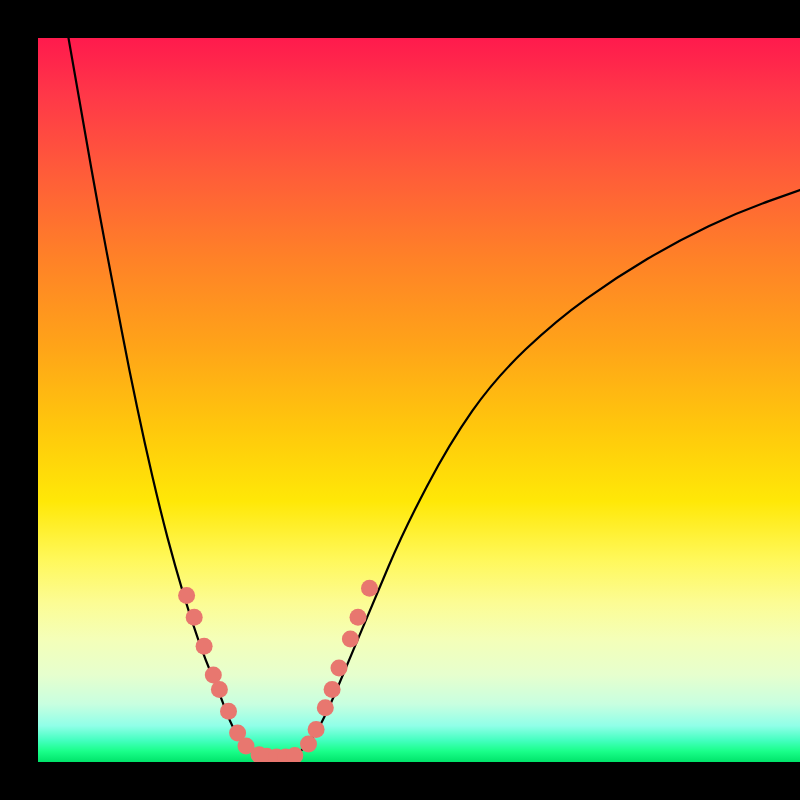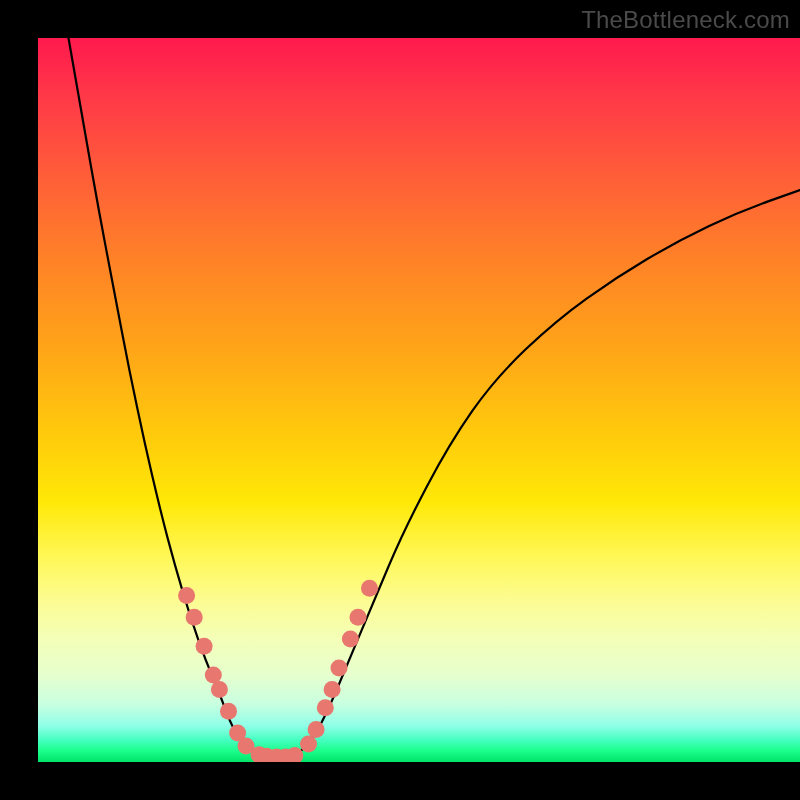--- a/index.html
+++ b/index.html
@@ -88,14 +88,13 @@
           <circle cx="287.3" cy="669.7" r="8.5" fill="#e8776f" stroke="#c04a42" stroke-width="0"></circle>
           <circle cx="294.1" cy="651.6" r="8.5" fill="#e8776f" stroke="#c04a42" stroke-width="0"></circle>
           <circle cx="301.0" cy="629.9" r="8.5" fill="#e8776f" stroke="#c04a42" stroke-width="0"></circle>
           <circle cx="312.4" cy="600.9" r="8.5" fill="#e8776f" stroke="#c04a42" stroke-width="0"></circle>
           <circle cx="320.0" cy="579.2" r="8.5" fill="#e8776f" stroke="#c04a42" stroke-width="0"></circle>
           <circle cx="331.5" cy="550.2" r="8.5" fill="#e8776f" stroke="#c04a42" stroke-width="0"></circle>
         </g>
     </svg>
   </div>
 
-  <div class="watermark">TheBottleneck.com</div>
 </div>
 
 </body></html>

